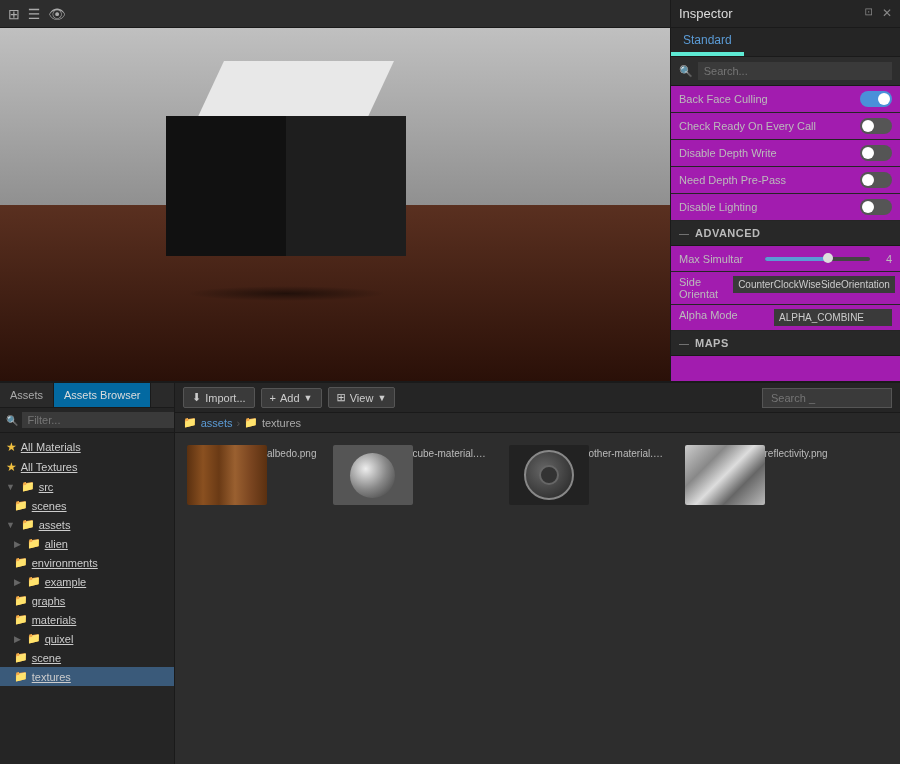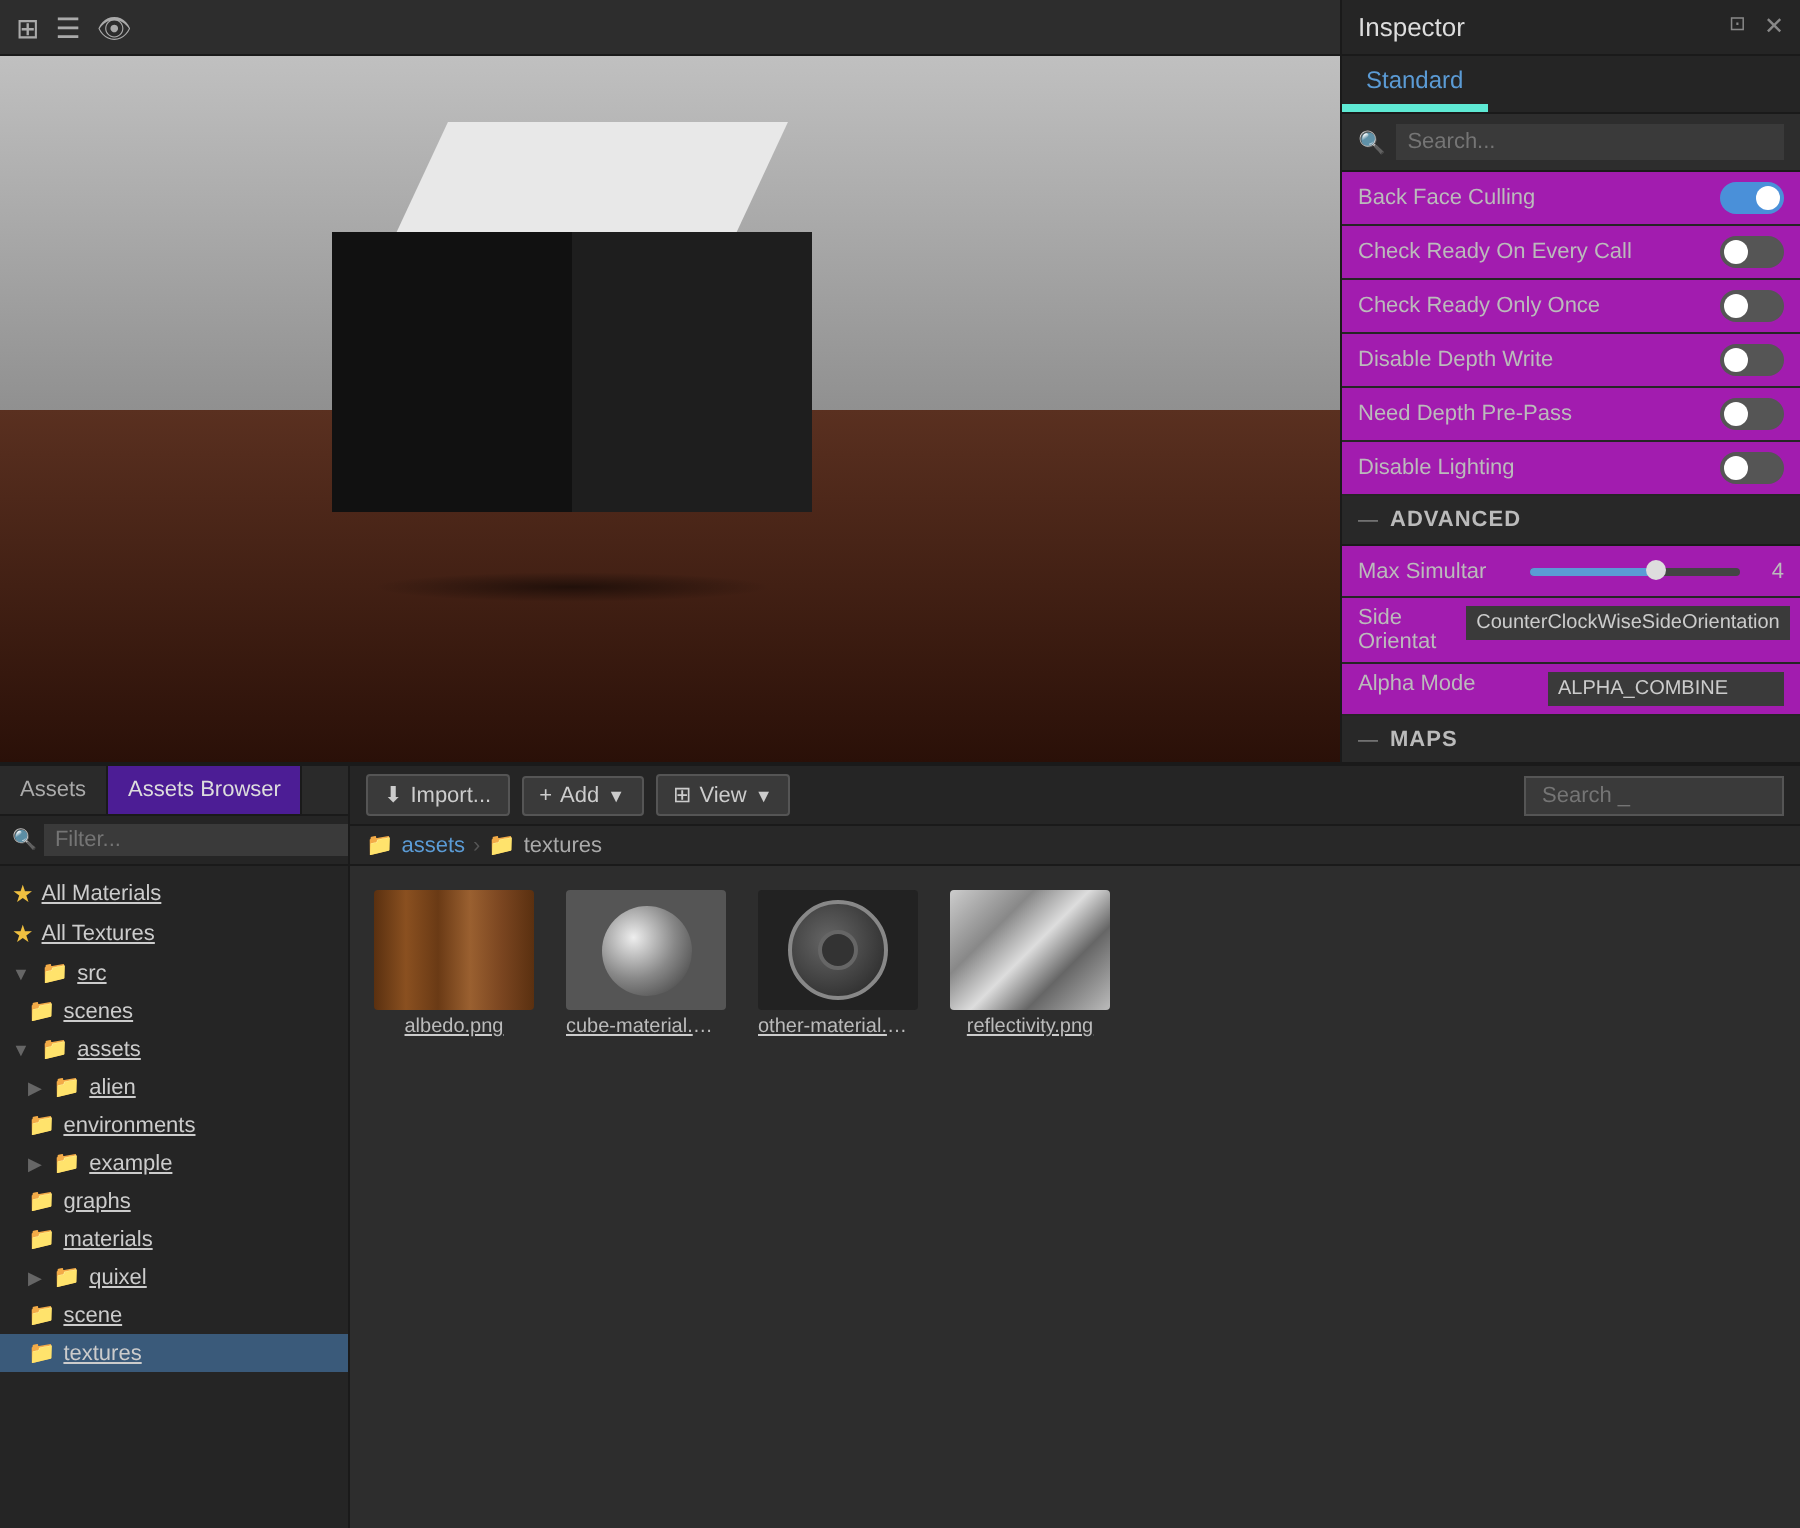--- a/index.html
+++ b/index.html
@@ -313,21 +313,21 @@
 
     .assets-tab {
       padding: 6px 10px;
       cursor: pointer;
       font-size: 11px;
       color: #aaa;
       border-right: 1px solid #1a1a1a;
     }
 
     .assets-tab.active {
-      background: #4c1d95;
+      background: #0369a1;
       color: #ddd;
     }
 
     .assets-filter {
       display: flex;
       align-items: center;
       padding: 4px 6px;
       background: #252525;
       border-bottom: 1px solid #1a1a1a;
       gap: 4px;
@@ -468,27 +468,26 @@
       overflow: auto;
       padding: 8px;
       display: flex;
       flex-wrap: wrap;
       gap: 8px;
       align-content: flex-start;
     }
 
     .asset-item {
       display: flex;
-      flex-direction: column;
-      align-items: center;
+      flex-direction: row;
+      align-items: flex-start;
       cursor: pointer;
       border: 1px solid transparent;
       padding: 3px;
       border-radius: 2px;
-      text-decoration: underline;
     }
 
     .asset-thumbnail {
       width: 80px;
       height: 60px;
       background: #333;
       border-radius: 2px;
       overflow: hidden;
       position: relative;
     }
@@ -617,28 +616,20 @@
 
         <div class="property-row">
           <span class="property-label">Check Ready On Every Call</span>
           <div class="toggle-switch">
             <div class="toggle-track off">
                 <div class="toggle-knob"></div>
               </div>
           </div>
         </div>
 
-        <div class="property-row">
-          <span class="property-label">Check Ready Only Once</span>
-          <div class="toggle-switch">
-            <div class="toggle-track off">
-                <div class="toggle-knob"></div>
-              </div>
-          </div>
-        </div>
 
         <div class="property-row">
           <span class="property-label">Disable Depth Write</span>
           <div class="toggle-switch">
             <div class="toggle-track off">
                 <div class="toggle-knob"></div>
               </div>
           </div>
         </div>
 

